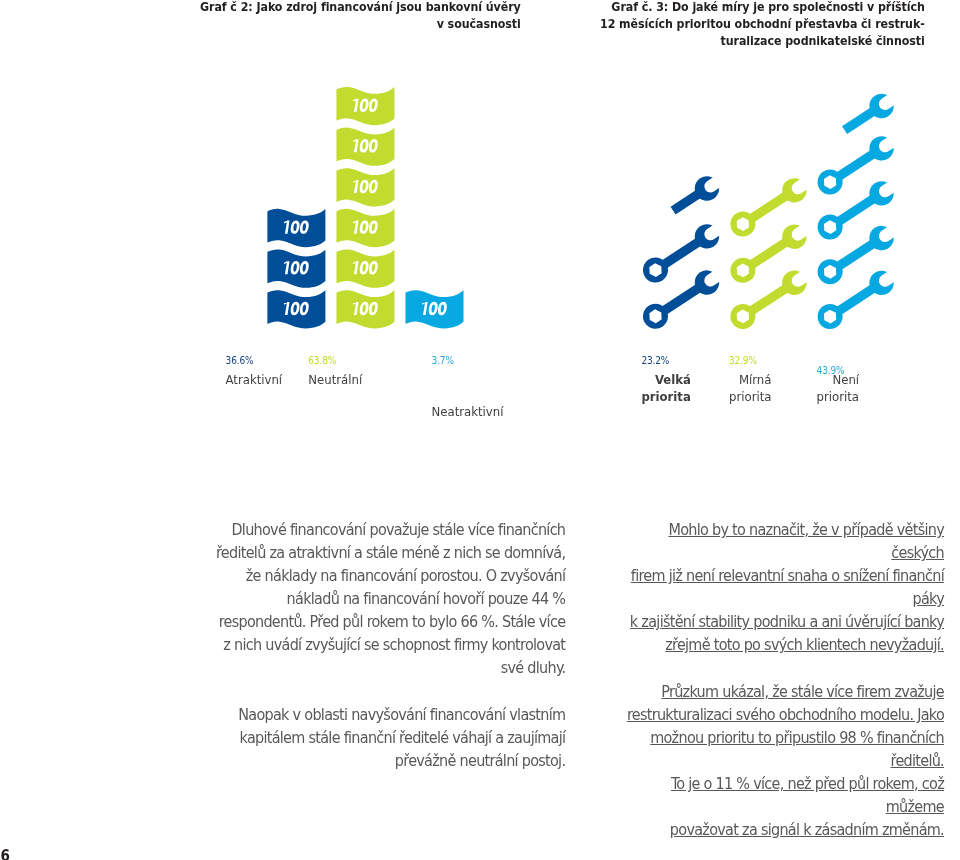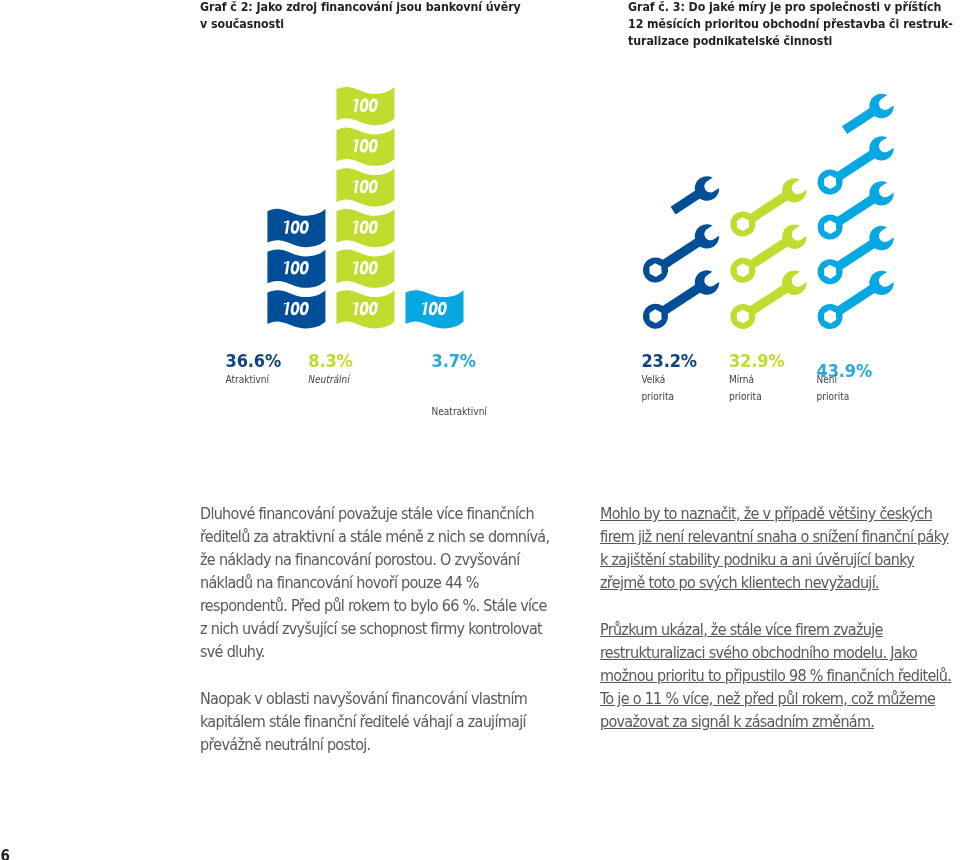--- a/index.html
+++ b/index.html
@@ -1,42 +1,42 @@
 <!DOCTYPE html>
 <html><head>
 <meta charset="utf-8">
 <title>Graf č 2 / Graf č. 3</title>
 <style>
   html,body{margin:0;padding:0;}
   body{width:960px;height:860px;background:#ffffff;
        font-family:"DejaVu Sans Condensed","DejaVu Sans",sans-serif;
        -webkit-font-smoothing:antialiased;position:relative;overflow:hidden;}
-  .page{position:absolute;left:0;top:0;width:960px;height:860px;transform:translateZ(0);}
+  .page{position:absolute;left:0;top:0;width:960px;height:860px;transform:translateZ(0);text-align:right;}
 
   
   .hd{position:absolute;font-weight:bold;color:#231f20;font-size:12.3px;line-height:17.05px;
       letter-spacing:-0.06px;white-space:pre-line;}
   #hd-left{left:200px;top:-1.2px;}
-  #hd-right{left:600px;top:-1.2px;margin-left:28px;}
+  #hd-right{left:600px;top:-1.2px;}
 
   
   .chartsvg{position:absolute;overflow:visible;}
   #chart-left{left:0px;top:0px;}
   #chart-right{left:0px;top:0px;}
 
   
   .lg{position:absolute;}
-  .lg-pct{position:absolute;font-weight:bold;font-size:18px;line-height:13.1px;white-space:nowrap;letter-spacing:-0.15px;}
-  .lg-lab{position:absolute;color:#3f3f41;font-size:10px;line-height:17.4px;white-space:pre-line;letter-spacing:0px;}
+  .lg-pct{position:absolute;font-weight:normal;font-size:10px;line-height:13.1px;white-space:nowrap;letter-spacing:-0.15px;}
+  .lg-lab{position:absolute;color:#3f3f41;font-size:13px;line-height:17.4px;white-space:pre-line;letter-spacing:0px;}
 
   
   .body-col{position:absolute;color:#58585b;font-size:16px;line-height:23.05px;letter-spacing:-0.7px;}
   #body-left{left:200px;top:502.2px;}
   #body-right{left:600px;top:502.2px;text-decoration:underline;}
-  .body-col p{margin:0;white-space:pre-line;}
+  .body-col p{margin:16px;white-space:pre-line;}
   .body-col p + p{margin-top:23.55px;}
 
   #pageno{position:absolute;left:0.4px;top:849.4px;font-weight:bold;font-size:15px;line-height:15px;color:#231f20;}
 </style>
 </head>
 <body>
 
 <div class="page">
 
   <div class="hd" id="hd-left">Graf č 2: Jako zdroj financování jsou bankovní úvěry
@@ -245,28 +245,28 @@
             <path d="M3.45,-5.98 L-3.45,-5.98 L-6.9,0 L-3.45,5.98 L3.45,5.98 L6.9,0 Z" fill="#ffffff"></path>
             <path d="M4.1,-6.05 L24,-6.05 L24,6.2 L4.1,6.2 A5.9,5.9 0 1,1 4.1,-6.05 Z" transform="translate(61.5,0)" fill="#ffffff"></path>
           </g>
         </g>
       </g>
     </svg>
 
   <div class="lg" id="legend-left">
       <div class="lg-pct" style="left: 225.6px; top: 354.2px; color: rgb(16, 68, 127);">36.6%</div>
       <div class="lg-lab" style="left: 225.6px; top: 370.5px;">Atraktivní</div>
-      <div class="lg-pct" style="left: 308.3px; top: 354.2px; color: rgb(195, 217, 47);">8.3%</div>
-      <div class="lg-lab" style="left: 308.3px; top: 370.5px; font-style: italic;">Neutrální</div>
+      <div class="lg-pct" style="left: 308.3px; top: 354.2px; color: rgb(195, 217, 47);">63.8%</div>
+      <div class="lg-lab" style="left: 308.3px; top: 370.5px;">Neutrální</div>
       <div class="lg-pct" style="left: 431.6px; top: 354.2px; color: rgb(41, 168, 221);">3.7%</div>
       <div class="lg-lab" style="left: 431.6px; top: 370.5px; margin-top: 32px;">Neatraktivní</div>
     </div>
   <div class="lg" id="legend-right">
       <div class="lg-pct" style="left: 641.4px; top: 354.2px; color: rgb(16, 68, 127);">23.2%</div>
-      <div class="lg-lab" style="left: 641.4px; top: 370.5px;">Velká
+      <div class="lg-lab" style="left: 641.4px; top: 370.5px; font-weight: bold;">Velká
 priorita</div>
       <div class="lg-pct" style="left: 729px; top: 354.2px; color: rgb(195, 217, 47);">32.9%</div>
       <div class="lg-lab" style="left: 729px; top: 371px;">Mírná
 priorita</div>
       <div class="lg-pct" style="left: 816.6px; top: 354.2px; color: rgb(41, 168, 221); margin-top: 10px;">43.9%</div>
       <div class="lg-lab" style="left: 816.6px; top: 370.5px;">Není
 priorita</div>
     </div>
 
   <div class="body-col" id="body-left">

